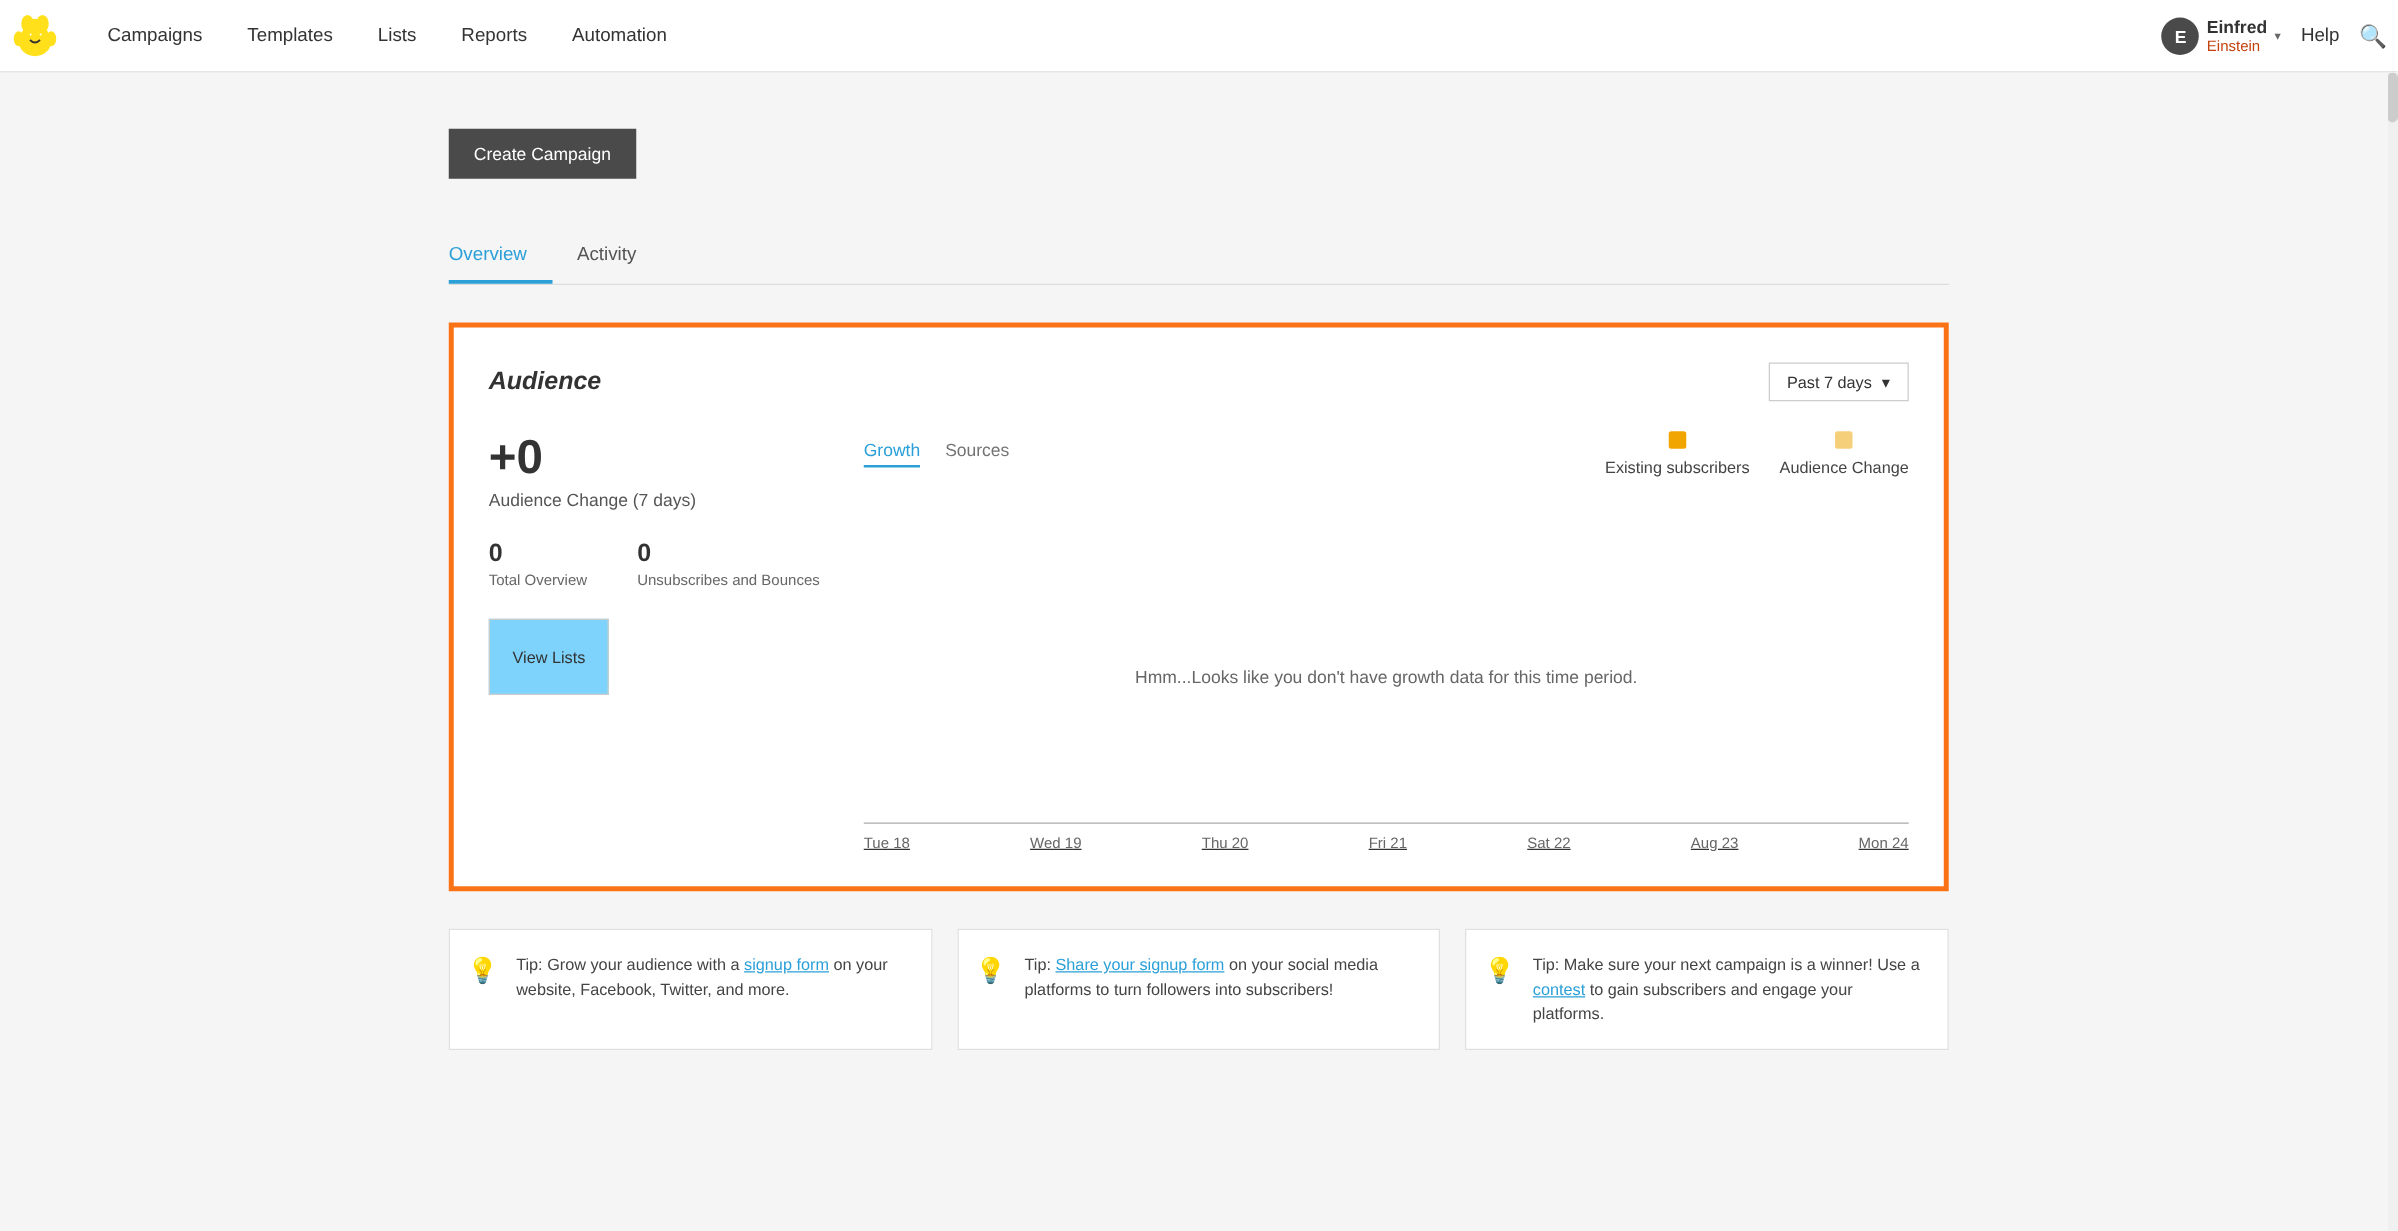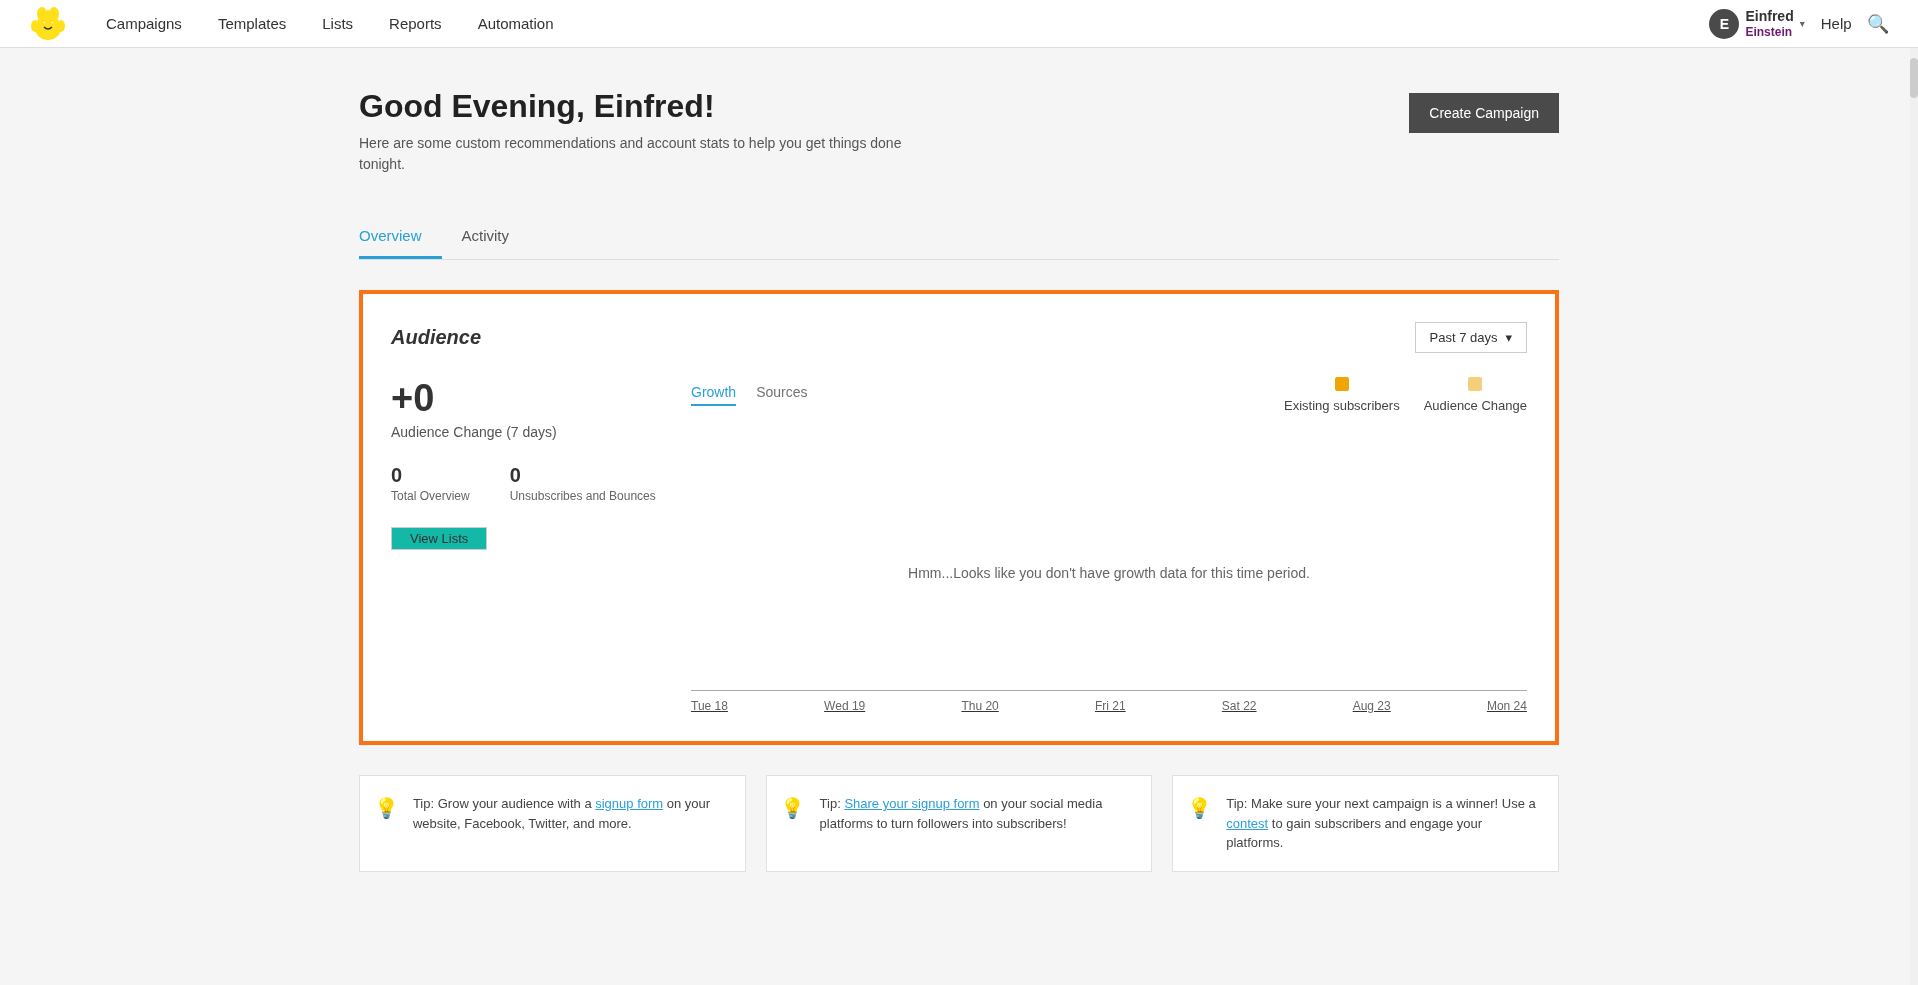--- a/index.html
+++ b/index.html
@@ -4,22 +4,22 @@
   <style>
     * { box-sizing: border-box; margin: 0; padding: 0; }
     body { font-family: 'Helvetica Neue', Arial, sans-serif; background: #f5f5f5; color: #333; font-size: 14px; }
 
     
     .navbar {
       background: #fff;
       border-bottom: 1px solid #ddd;
       display: flex;
       align-items: center;
-      height: 48px;
-      padding: 0 28px;
+      height: 58px;
+      padding: 0 8px;
       position: relative;
       z-index: 10;
     }
     .navbar-logo {
       width: 40px;
       height: 40px;
       margin-right: 20px;
       flex-shrink: 0;
     }
     .navbar-links {
@@ -55,21 +55,21 @@
       color: #fff;
       font-size: 14px;
       font-weight: bold;
     }
     .user-info {
       display: flex;
       flex-direction: column;
       line-height: 1.3;
     }
     .user-name { font-weight: bold; font-size: 14px; }
-    .user-sub { font-size: 12px; color: #701a75; font-weight: bold; }
+    .user-sub { font-size: 12px; color: #c2410c; }
     .user-dropdown {
       display: flex;
       align-items: center;
       gap: 6px;
       cursor: pointer;
     }
     .chevron-down {
       font-size: 10px;
       color: #666;
     }
@@ -204,23 +204,23 @@
       font-size: 20px;
       font-weight: bold;
       color: #333;
     }
     .stat-label {
       font-size: 12px;
       color: #666;
       margin-top: 2px;
     }
     .view-lists-btn {
-      background: #14b8a6;
+      background: #7dd3fc;
       border: 1px solid #ccc;
-      padding: 3px 18px;
+      padding: 22px 18px;
       font-size: 13px;
       cursor: pointer;
       color: #333;
     }
 
     .audience-right {
       flex: 1;
     }
     .chart-tabs {
       display: flex;
@@ -383,27 +383,20 @@
       <span class="chevron-down">▾</span>
     </div>
     <span class="help-link">Help</span>
     <span class="search-icon-btn">🔍</span>
   </div>
 </nav>
 
 <div class="main-content">
 
   <div class="page-header">
-    <div>
-      <div class="greeting-title">Good Evening, Einfred!</div>
-      <div class="greeting-sub">
-        <span>Here are some custom recommendations and account stats to help you get things done</span><br>
-        <span>tonight.</span>
-      </div>
-    </div>
     <button class="create-campaign-btn">Create Campaign</button>
   </div>
 
   <div class="tabs">
     <div class="tab active">Overview</div>
     <div class="tab">Activity</div>
   </div>
 
   <div class="audience-section">
     <div class="audience-header">

